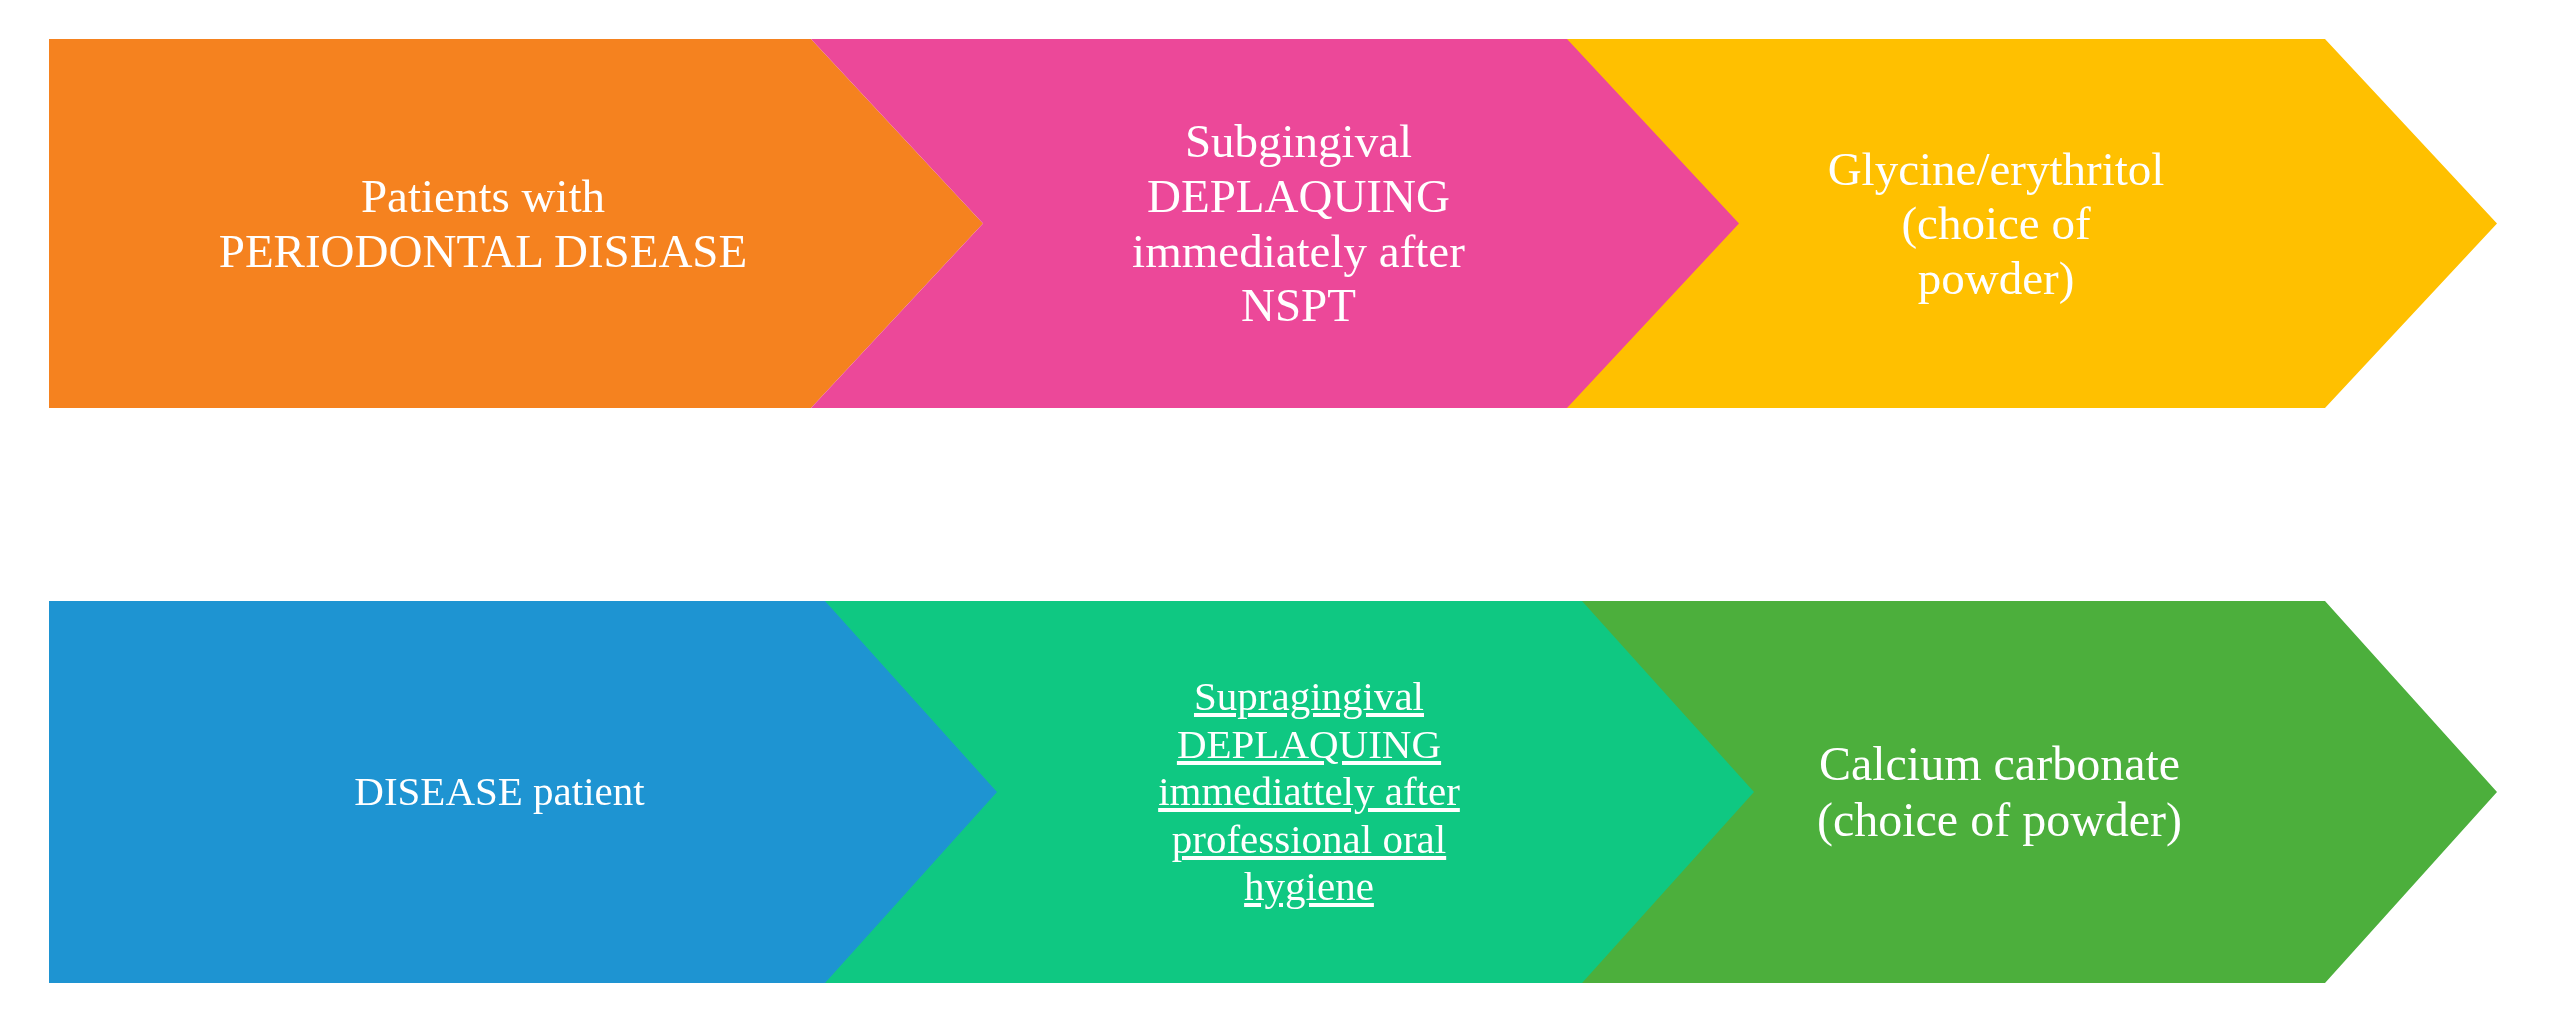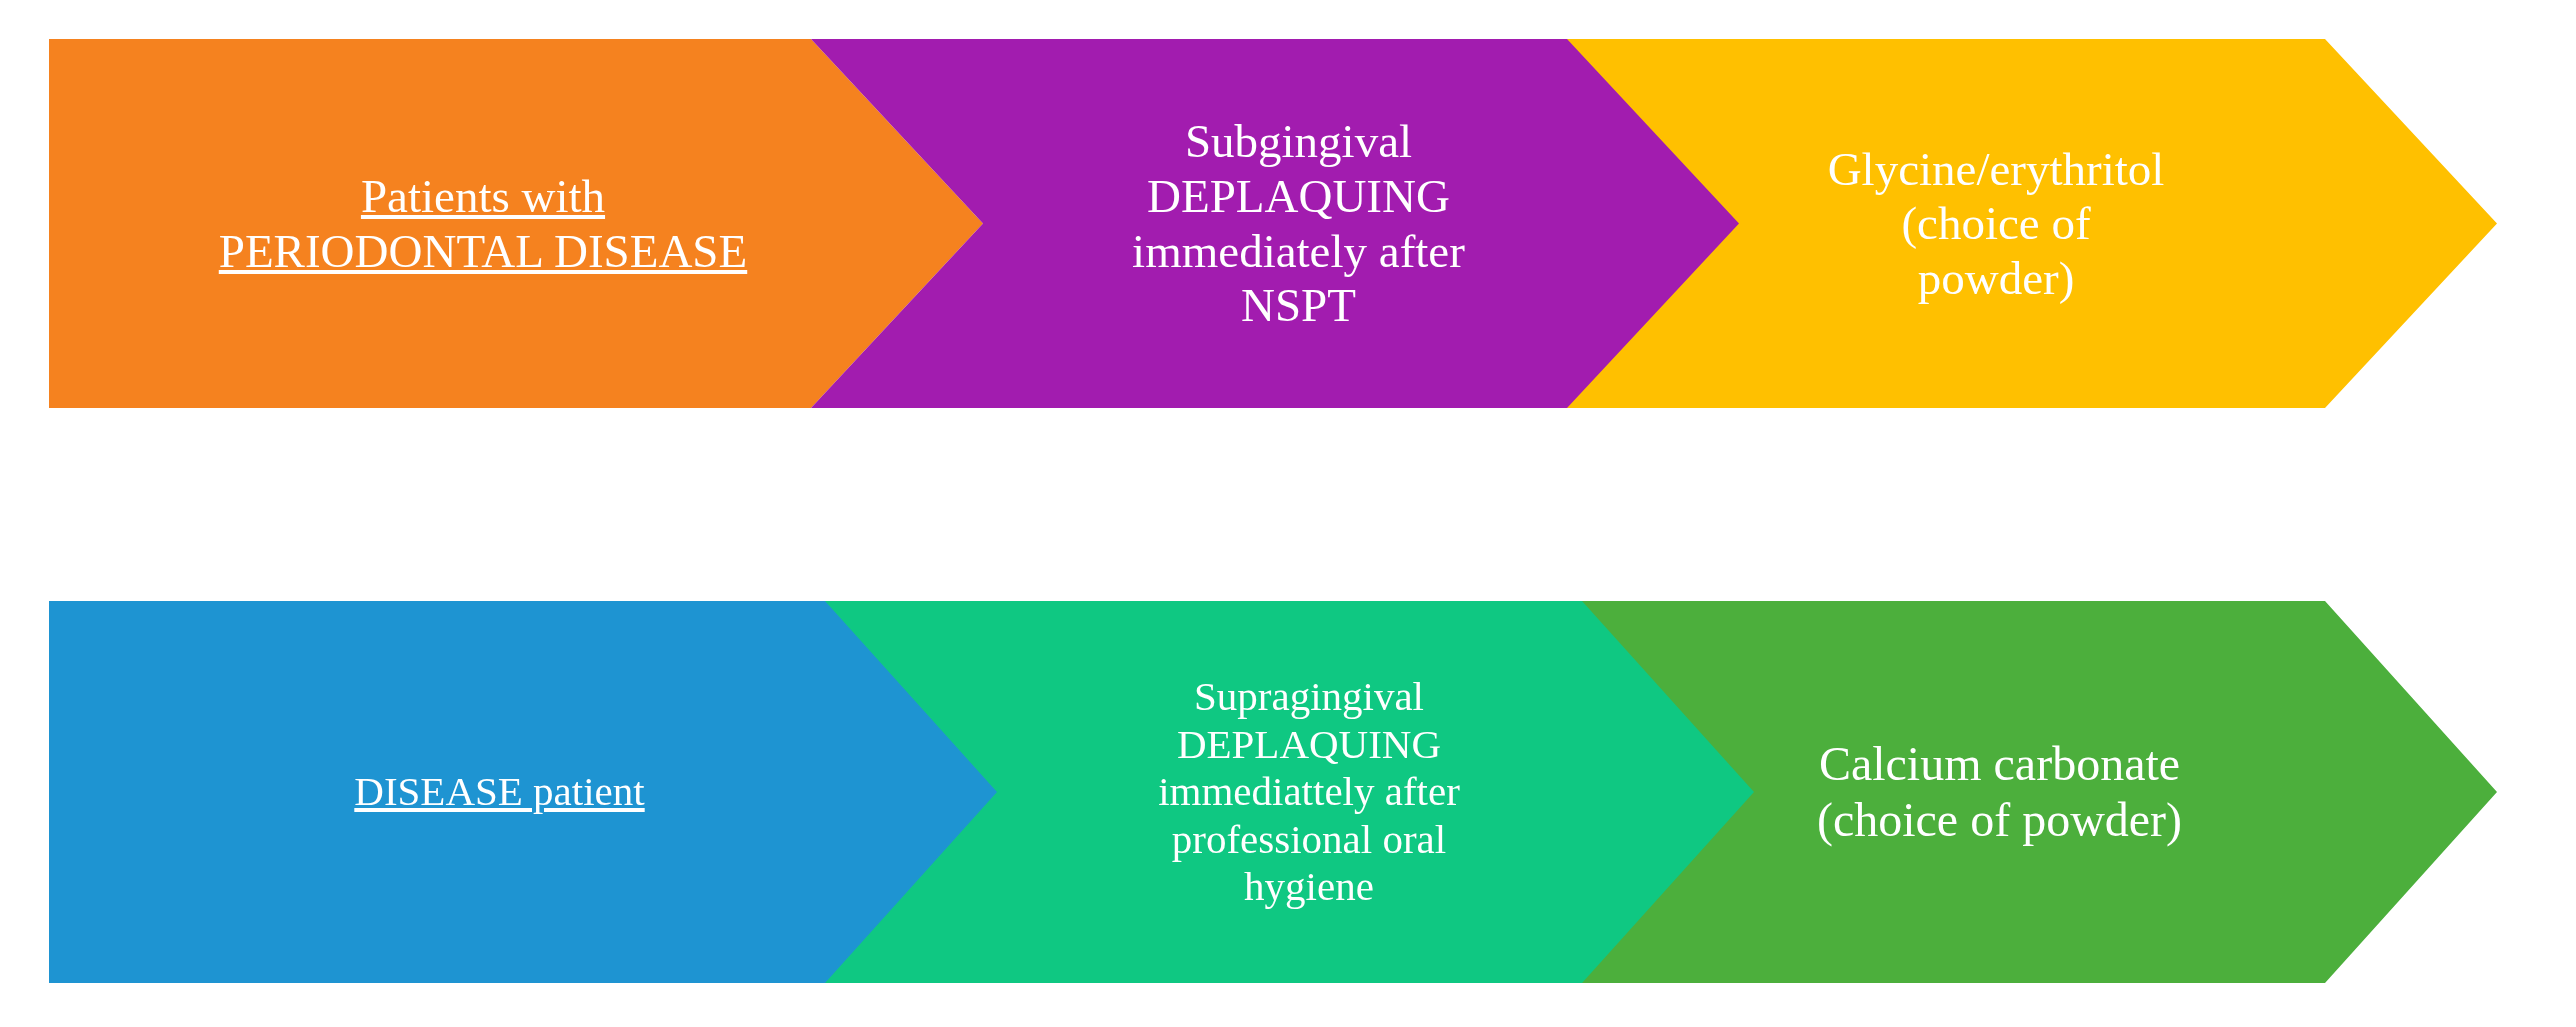--- a/index.html
+++ b/index.html
@@ -48,21 +48,20 @@
 
   .chevron .chev-label {
     display: block;
     white-space: pre-line;
     padding: 0 12px;
   }
 
   
   .chevron.start {
     clip-path: polygon(0 0, calc(100% - 172px) 0, 100% 50%, calc(100% - 172px) 100%, 0 100%);
-    text-decoration: underline;
   }
   
   .chevron.step {
     clip-path: polygon(0 0, calc(100% - 172px) 0, 100% 50%, calc(100% - 172px) 100%, 0 100%, 172px 50%);
   }
 
   
   #seg-periodontal-patients { left: 49px;   width: 934px; height: 369px; font-size: 47px; }
   #seg-subgingival          { left: 811px;  width: 937px; height: 369px; font-size: 47px; }
   #seg-glycine              { left: 1567px; width: 930px; height: 369px; font-size: 47px; }
@@ -70,36 +69,36 @@
   
   #seg-healthy-patient      { left: 49px;   width: 949px; height: 382px; font-size: 41px; }
   #seg-supragingival        { left: 825px;  width: 937px; height: 382px; font-size: 41px; }
   #seg-calcium              { left: 1582px; width: 915px; height: 382px; font-size: 48px; }
 
   
   #seg-periodontal-patients .chev-label { transform: translateX(-33px); }
   #seg-subgingival .chev-label          { transform: translateX(19px); }
   #seg-glycine .chev-label              { transform: translateX(-36px); }
   #seg-healthy-patient .chev-label      { transform: translateX(-24px); }
-  #seg-supragingival .chev-label        { transform: translateX(15.5px); }
+  #seg-supragingival .chev-label        { transform: translateX(15.5px); text-decoration: underline; }
   #seg-calcium .chev-label              { transform: translateX(-40px); }
 </style>
 </head>
 <body style="background: rgb(255, 255, 255);">
 
 <div id="canvas" style="background: rgb(255, 255, 255);">
 
   <div class="flow-row" id="row-periodontal">
 
     <div class="chevron start" id="seg-periodontal-patients" style="background-color: rgb(245, 130, 31);">
       <span class="chev-label">Patients with
 PERIODONTAL DISEASE</span>
     </div>
 
-    <div class="chevron step" id="seg-subgingival" style="background-color: #a21caf;">
+    <div class="chevron step" id="seg-subgingival" style="background-color: #ec4899;">
       <span class="chev-label">Subgingival
 DEPLAQUING
 immediately after
 NSPT</span>
     </div>
 
     <div class="chevron step" id="seg-glycine" style="background-color: rgb(255, 192, 0);">
       <span class="chev-label">Glycine/erythritol
 (choice of
 powder)</span>

